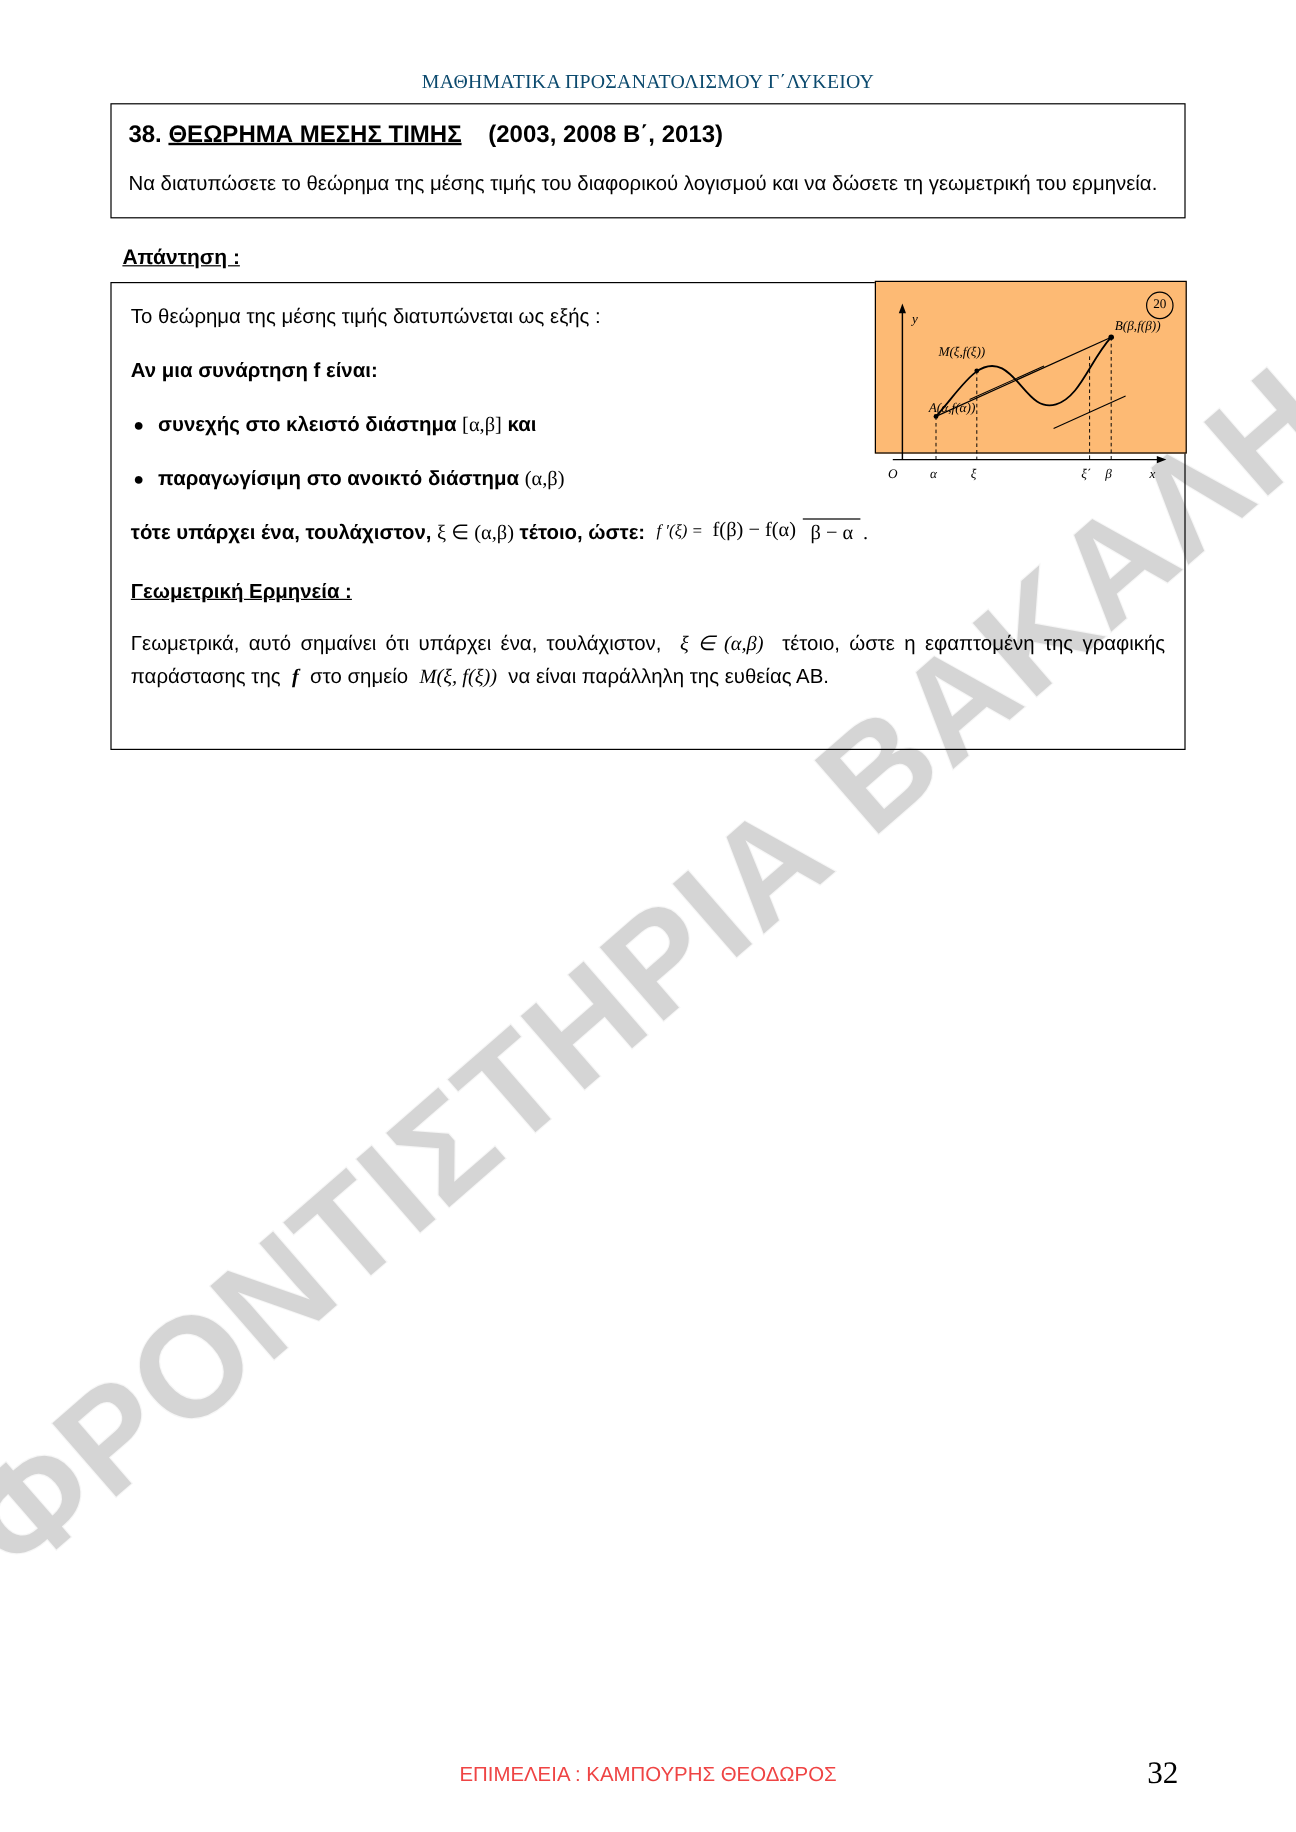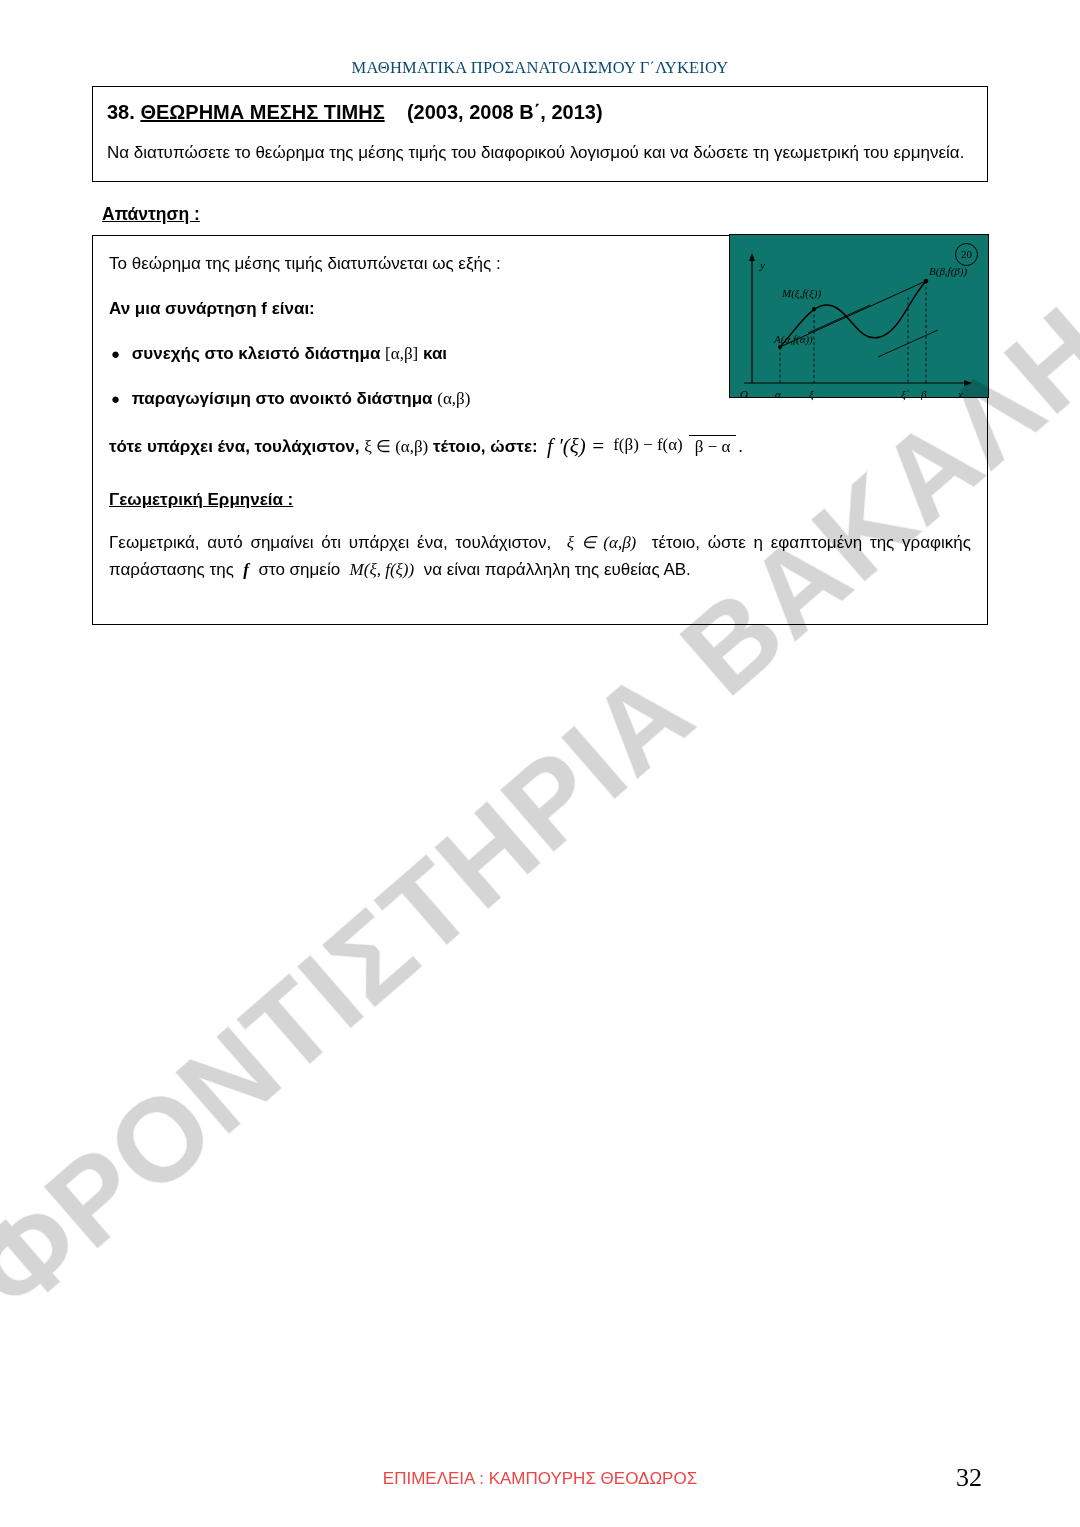--- a/index.html
+++ b/index.html
@@ -155,23 +155,23 @@
     text-align: justify;
     text-align-last: left;
   }
 
   
   .figure {
     position: absolute;
     right: -2px;
     top: -2px;
     width: 260px;
-    height: 164px;
+    height: 144px;
     border: 1.6px solid #000;
-    background: #0f766e;
+    background: #fdba74;
     box-sizing: border-box;
   }
   .figure svg { display: block; }
   .fig-num {
     position: absolute;
     right: 10px;
     top: 8px;
     width: 21px;
     height: 21px;
     border: 1.3px solid #000;
@@ -290,21 +290,21 @@
     <p class="bullet-line">
       <span class="dot">●</span>
       <span>παραγωγίσιμη στο ανοικτό διάστημα</span>
       <span class="interval">(α,β)</span>
     </p>
 
     <p class="theorem-line">
       <span>τότε υπάρχει ένα, τουλάχιστον,</span>&nbsp;
       <span class="nb">ξ ∈ (α,β)</span>&nbsp;
       <span>τέτοιο, ώστε:</span>&nbsp;&nbsp;
-      <span class="math-i nb" style="font-size:21px">f ′(ξ) =</span>
+      <span class="math-i nb" style="font-size:14px">f ′(ξ) =</span>
       <span class="frac">
         <span class="num">f(β) − f(α)</span>
         <span class="den">β − α</span>
       </span>
       <span class="nb">.</span>
     </p>
 
     <p class="geom-label">Γεωμετρική Ερμηνεία :</p>
 
     <p class="geom-text">

